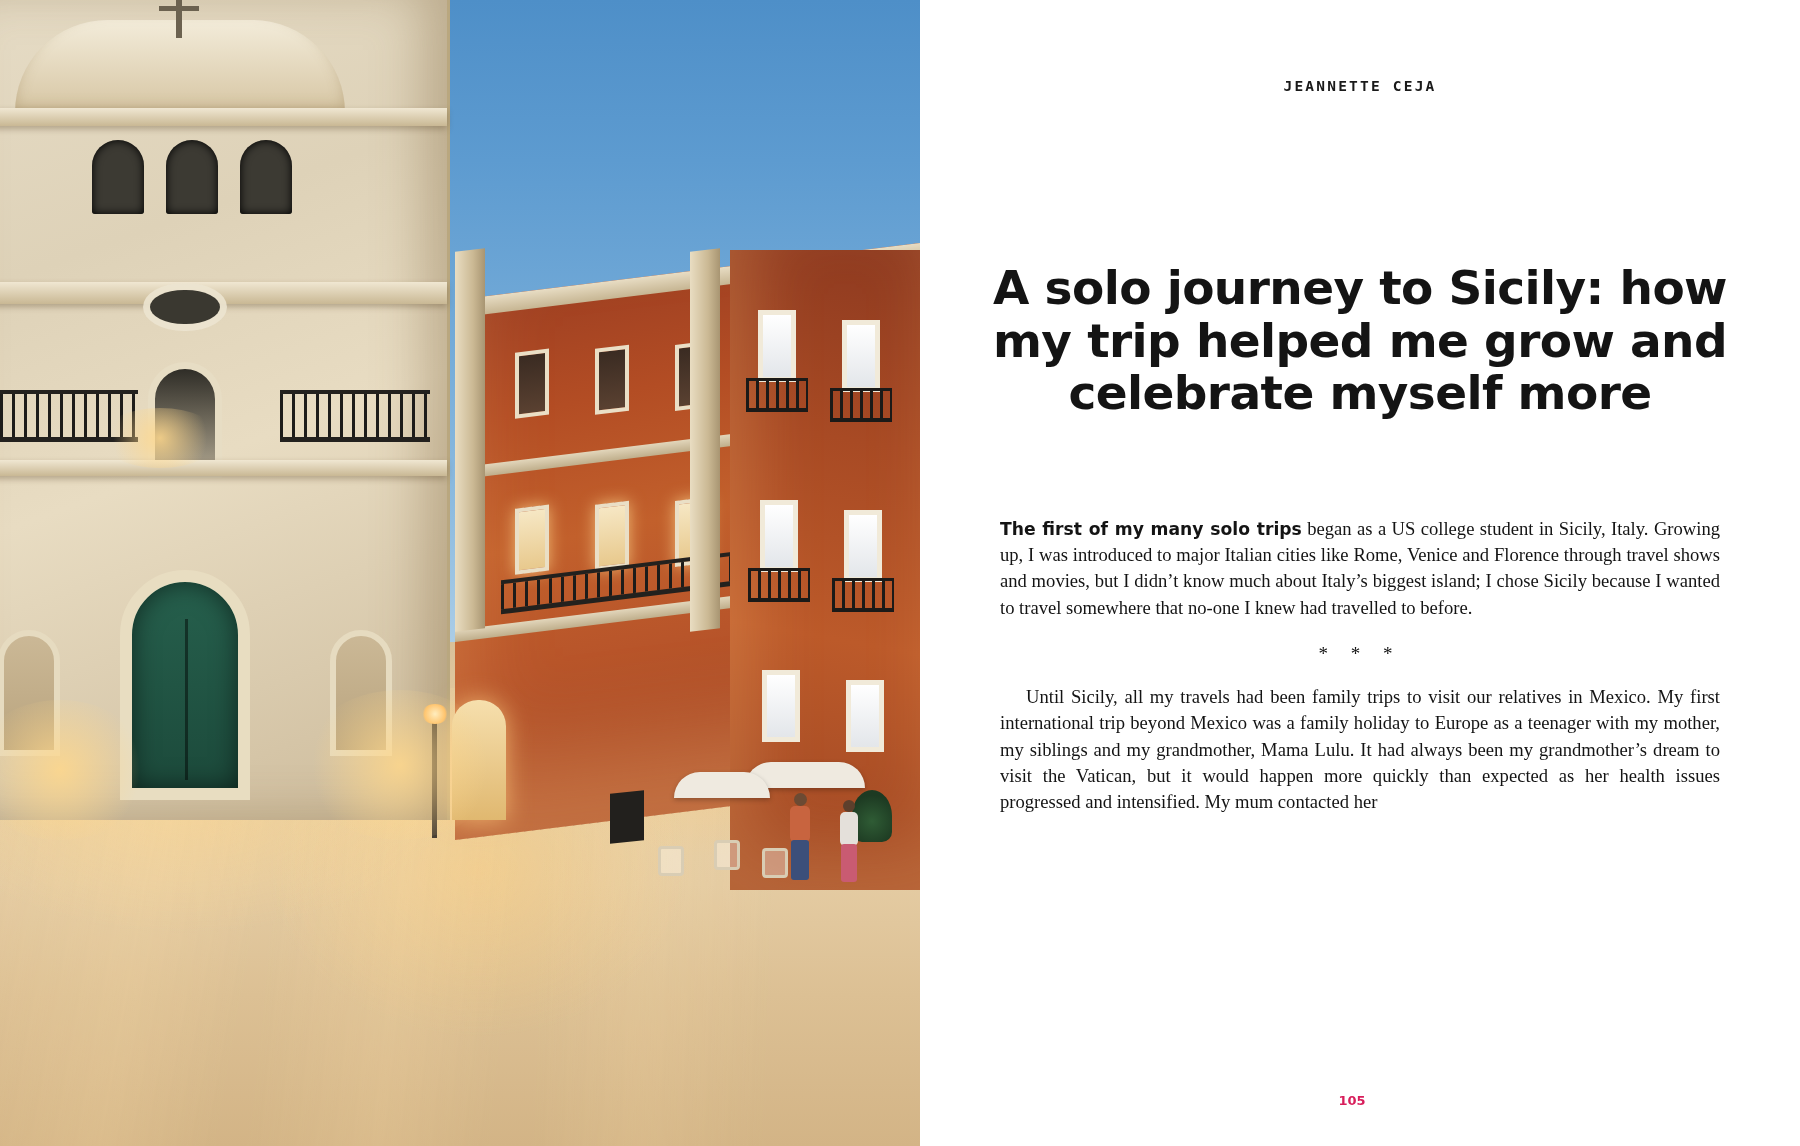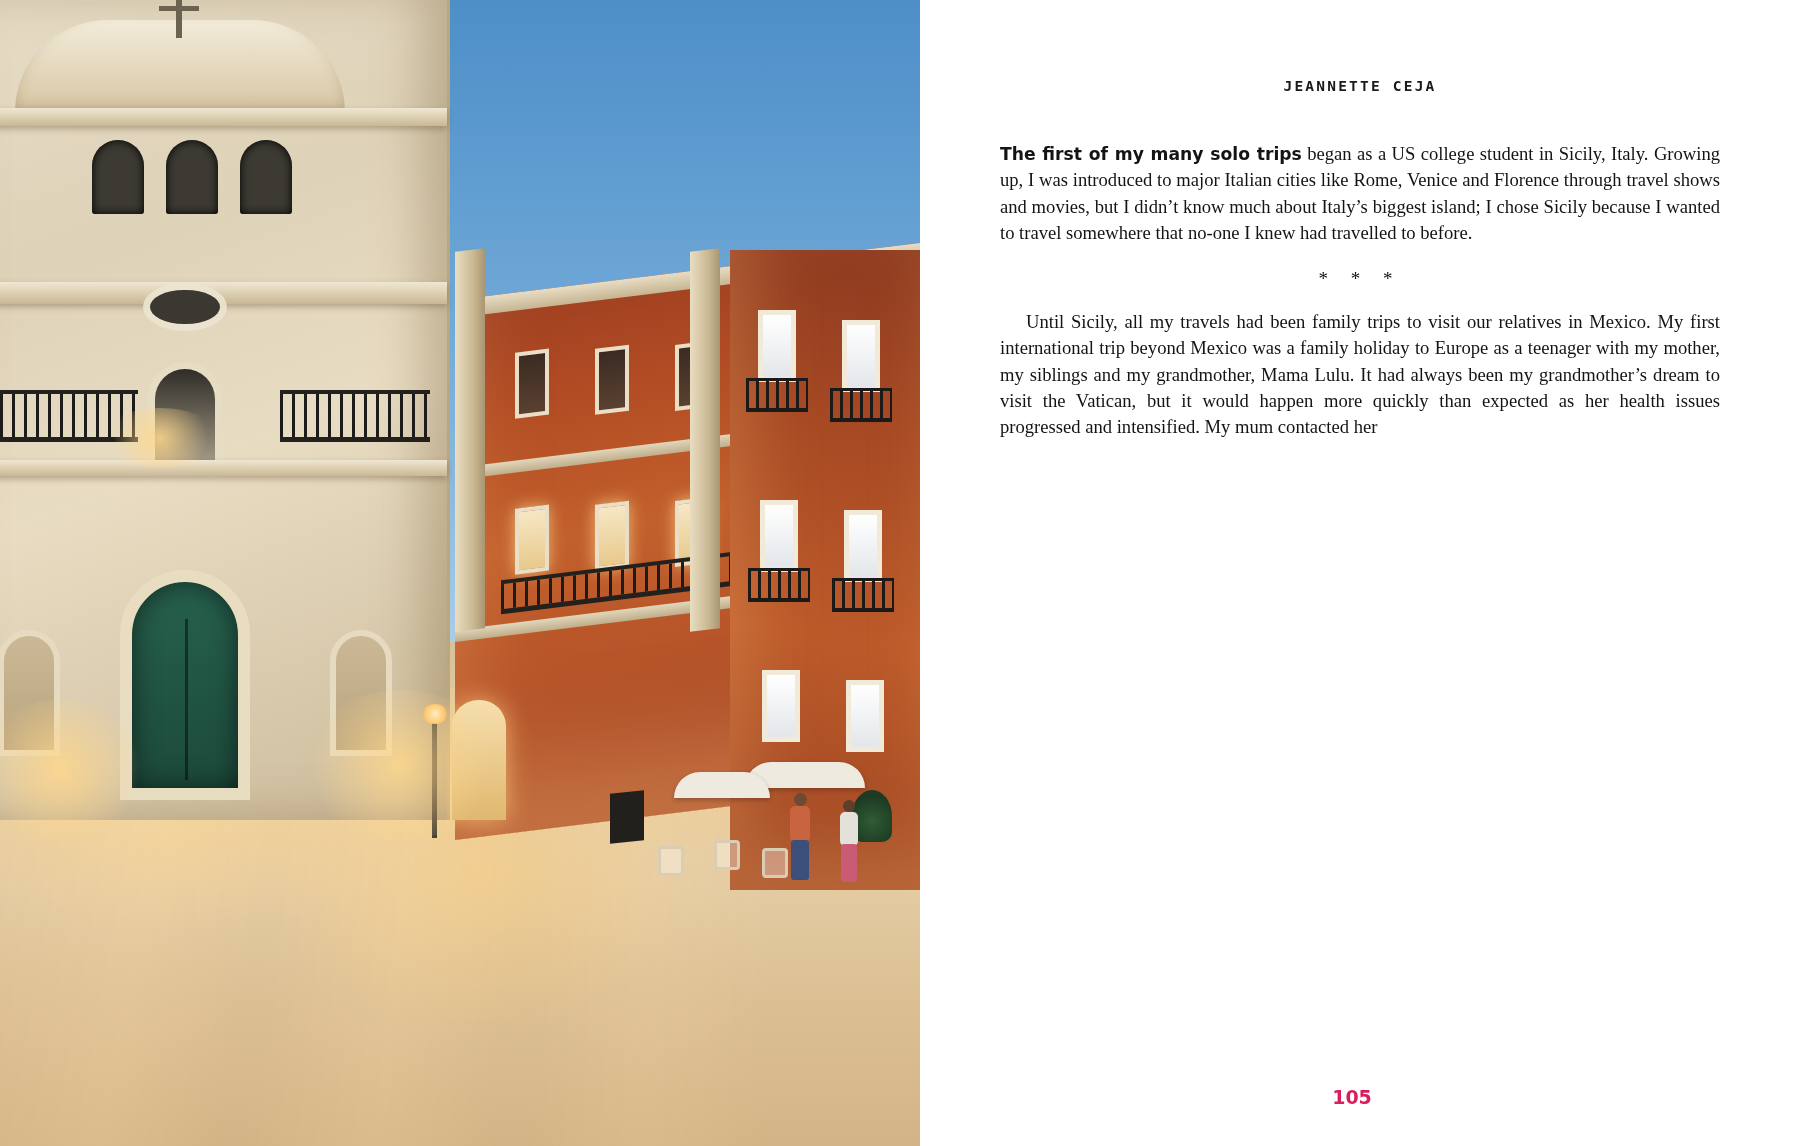--- a/index.html
+++ b/index.html
@@ -272,21 +272,21 @@
     margin-top: 168px;
     text-align: center;
     font-family: "DejaVu Sans", sans-serif;
     font-weight: 700;
     font-size: 47px;
     line-height: 1.12;
     letter-spacing: -0.6px;
     color: #141414;
   }
   .body-copy {
-    margin-top: 47px;
+    margin-top: 96px;
     font-family: "Liberation Serif", serif;
     font-size: 18.6px;
     line-height: 1.415;
     text-align: justify;
     color: #141414;
     padding: 0 14px;
   }
   .body-copy p { text-indent: 26px; }
   .body-copy p.first { text-indent: 0; }
   .lead-in {
@@ -301,21 +301,21 @@
     margin: 20px 0 16px;
     color: #141414;
   }
   .folio {
     position: absolute;
     left: 0; right: 16px;
     bottom: 38px;
     text-align: center;
     font-family: "DejaVu Sans", sans-serif;
     font-weight: 700;
-    font-size: 19px;
+    font-size: 13px;
     color: #d81e5b;
   }
 </style>
 </head>
 <body>
 
 <div class="spread">
 
   <div class="photo-page">
     <div class="sky"></div>
@@ -395,20 +395,21 @@
     </div>
 
     <div class="lamp-glow lg1"></div>
     <div class="lamp-glow lg2"></div>
   </div>
 
   <div class="text-page">
 
     <div class="byline">JEANNETTE CEJA</div>
 
+    <h1 class="headline">A solo journey to Sicily: how my trip helped me grow and celebrate myself more</h1>
 
     <div class="body-copy">
       <p class="first">
         <span class="lead-in">The first of my many solo trips</span><span> began as a US college student in Sicily, Italy. Growing up, I was introduced to major Italian cities like Rome, Venice and Florence through travel shows and movies, but I didn’t know much about Italy’s biggest island; I chose Sicily because I wanted to travel somewhere that no-one I knew had travelled to before.</span>
       </p>
 
       <div class="divider">* * *</div>
 
       <p>Until Sicily, all my travels had been family trips to visit our relatives in Mexico. My first international trip beyond Mexico was a family holiday to Europe as a teenager with my mother, my siblings and my grandmother, Mama Lulu. It had always been my grandmother’s dream to visit the Vatican, but it would happen more quickly than expected as her health issues progressed and intensified. My mum contacted her</p>
     </div>

